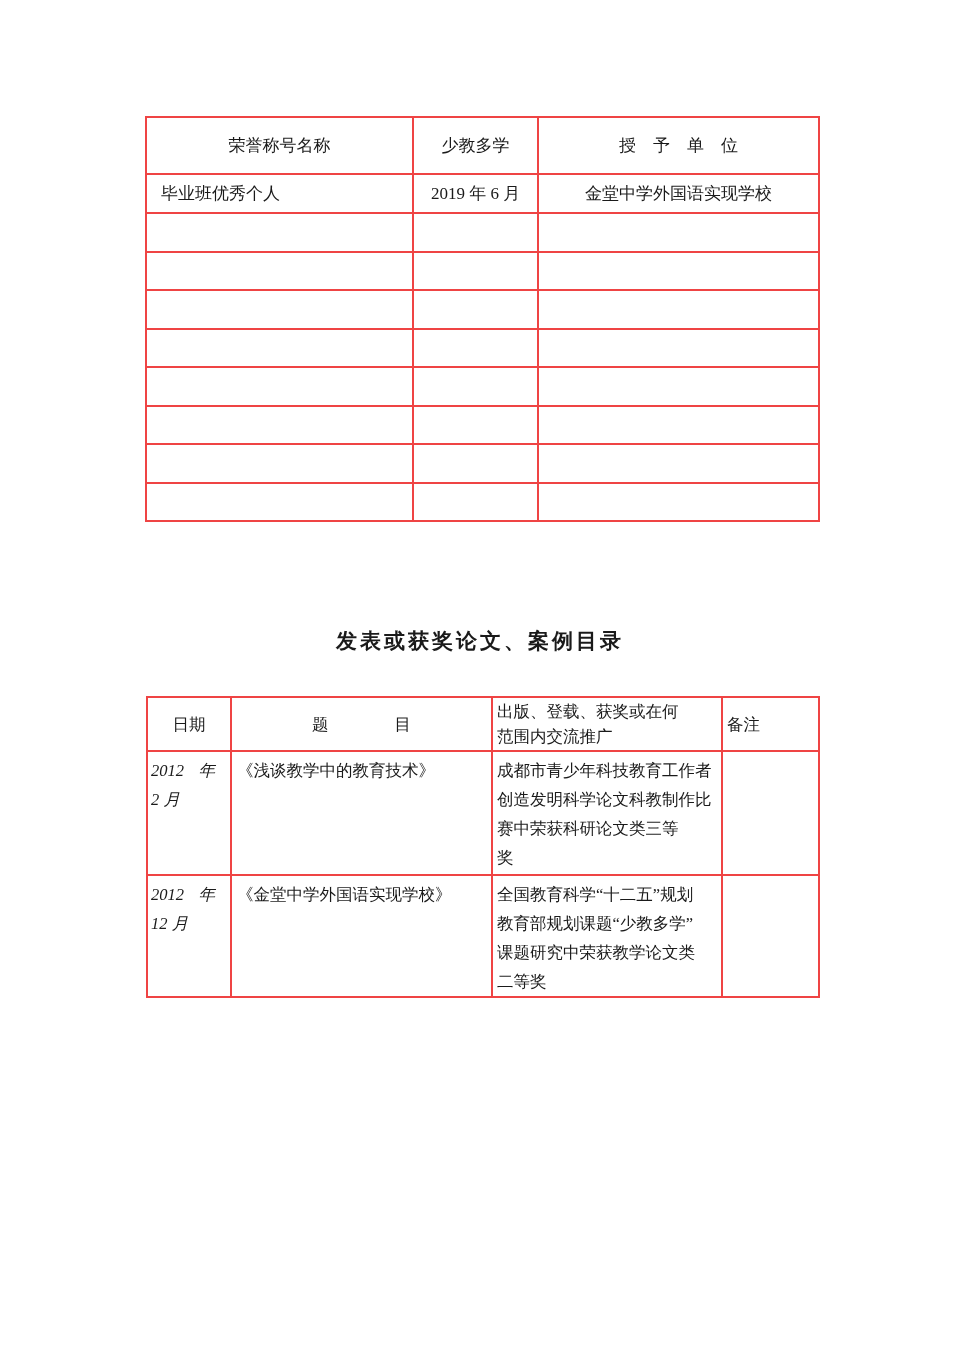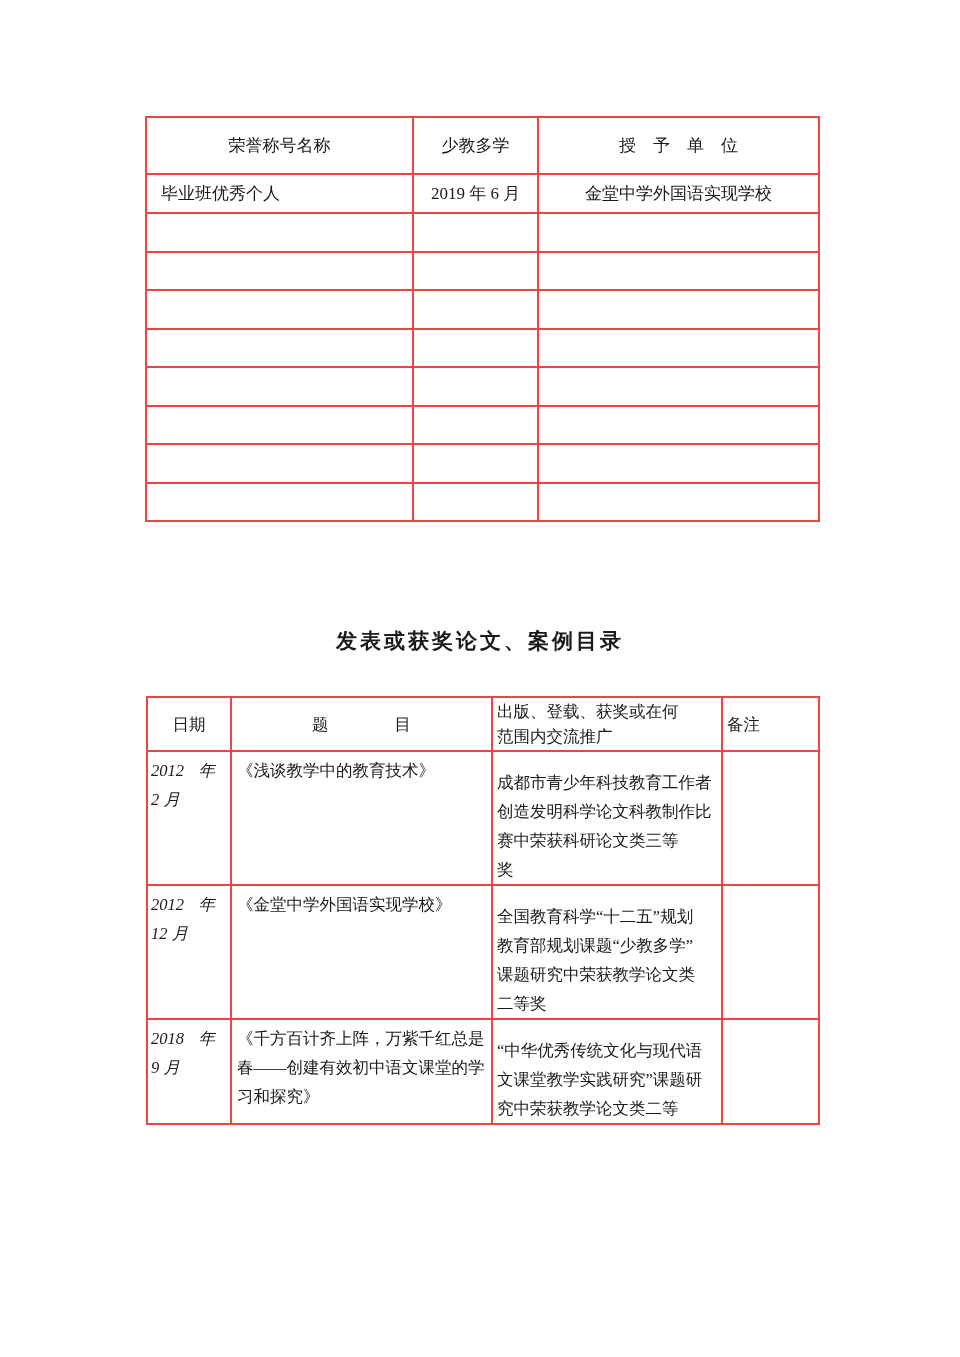--- a/index.html
+++ b/index.html
@@ -38,21 +38,21 @@
   .papers-table .pt-r3 { height: 118px; }
   .papers-table .pt-r4 { height: 97px; }
 
   .p-head-center { text-align: center; vertical-align: middle; line-height: 25px; }
   .p-head-left   { text-align: left; vertical-align: middle; line-height: 25px;
                    padding-left: 4px; white-space: pre-line; }
   .p-date { text-align: justify; vertical-align: top;
             padding: 4px 15px 0 3px; line-height: 29px; font-style: italic; }
   .p-title { vertical-align: top; padding: 4px 2px 6px 5px;
              line-height: 29px; white-space: pre-line; }
-  .p-pub   { vertical-align: top; padding: 16px 2px 0 4px;
+  .p-pub   { vertical-align: top; padding: 4px 2px 0 4px;
              line-height: 29px; white-space: pre-line; }
   .p-note  { vertical-align: top; }
 </style>
 </head>
 <body>
 
 <div class="page">
 
   <table class="honor-table">
     <colgroup>
@@ -142,26 +142,16 @@
     </tr>
     <tr class="pt-r3">
       <td class="p-date">2012 年 12 月</td>
       <td class="p-title">《金堂中学外国语实现学校》</td>
       <td class="p-pub">全国教育科学“十二五”规划
 教育部规划课题“少教多学”
 课题研究中荣获教学论文类
 二等奖</td>
       <td class="p-note"></td>
     </tr>
-    <tr class="pt-r4">
-      <td class="p-date">2018 年 9 月</td>
-      <td class="p-title">《千方百计齐上阵，万紫千红总是
-春——创建有效初中语文课堂的学
-习和探究》</td>
-      <td class="p-pub">“中华优秀传统文化与现代语
-文课堂教学实践研究”课题研
-究中荣获教学论文类二等</td>
-      <td class="p-note"></td>
-    </tr>
   </tbody>
     </table>
 
 </div>
 
 </body></html>

